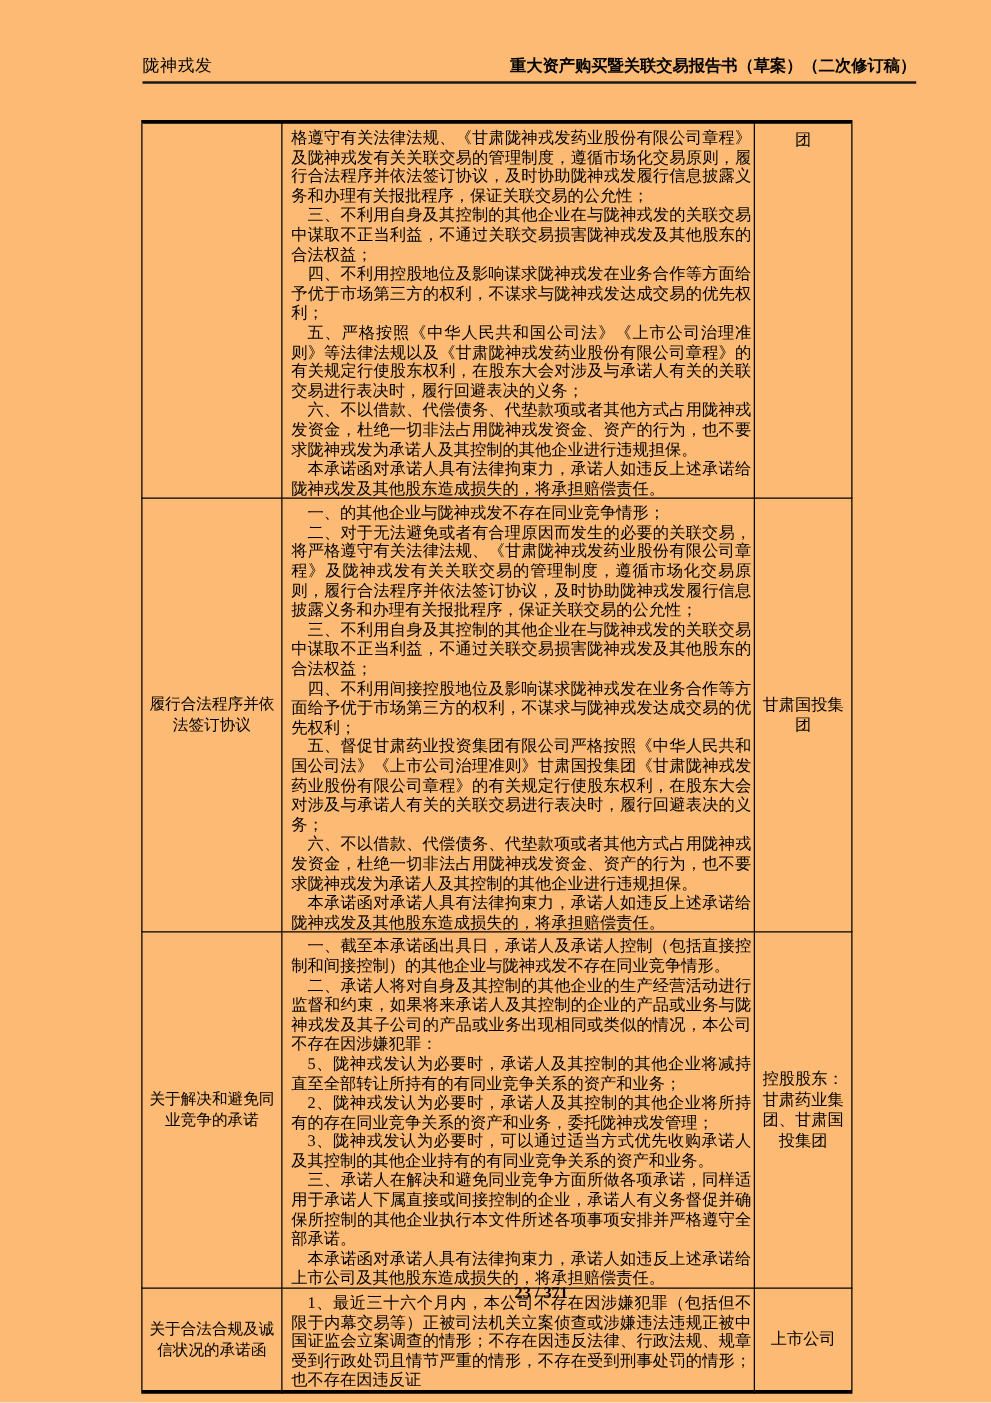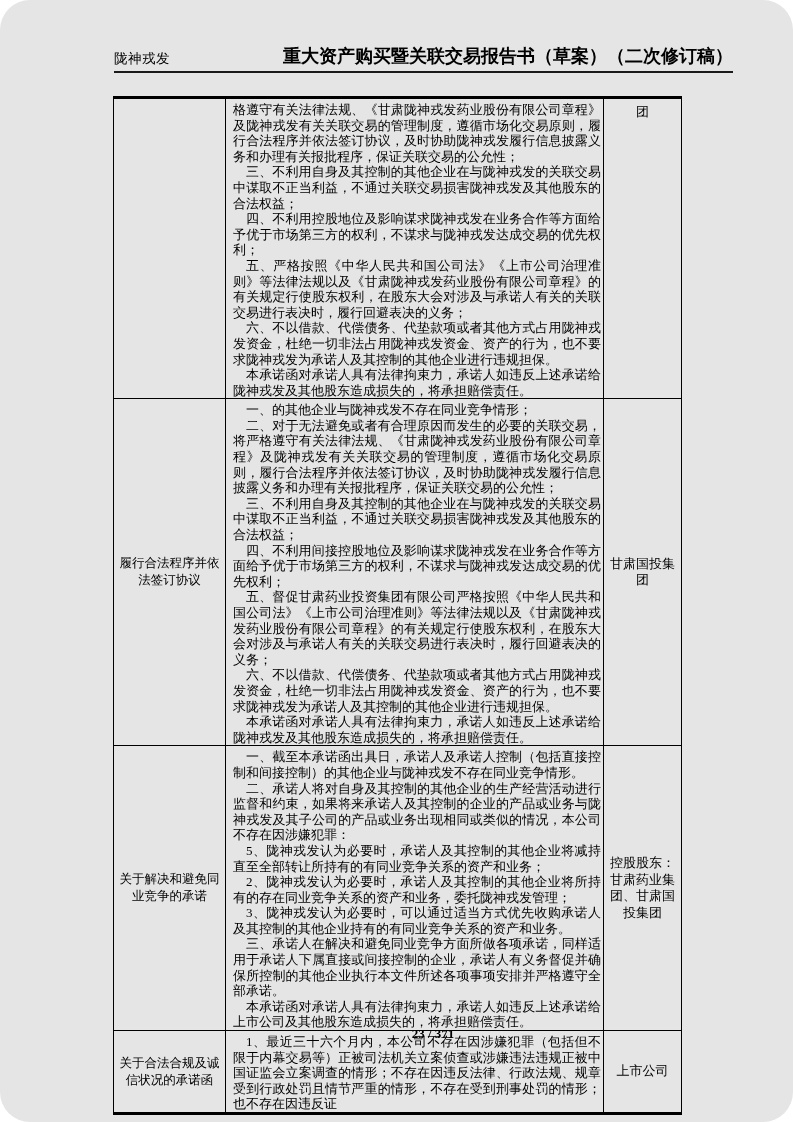--- a/index.html
+++ b/index.html
@@ -1,39 +1,38 @@
 <!DOCTYPE html>
 <html><head>
 <meta charset="utf-8">
 <style>
   html, body { margin: 0; padding: 0; background: #ffffff; }
   .page {
     position: relative;
     width: 793px;
     height: 1122px;
-    background: #e5e5e5;
+    background: #fdba74;
     color: #000000;
     font-family: "Liberation Serif", "DejaVu Serif", serif;
     overflow: hidden;
-    border-radius: 30px;
   }
   
   .header {
     position: absolute;
     left: 114px;
     top: 44px;
     width: 619px;
     display: flex;
     justify-content: space-between;
     align-items: flex-end;
     border-bottom: 2px solid #1a1a1a;
     padding-bottom: 3px;
   }
   .header-left { font-size: 13.5px; letter-spacing: 0.5px; }
-  .header-right { font-size: 18px; font-weight: bold; }
+  .header-right { font-size: 13px; font-weight: bold; }
   
   .commitment-table {
     position: absolute;
     left: 113px;
     top: 96px;
     width: 568px;
     border-collapse: collapse;
     table-layout: fixed;
     border-top: 3px solid #000;
     border-bottom: 3px solid #000;
@@ -113,21 +112,21 @@
           </td>
     <td class="party-cell">团</td>
   </tr>
         <tr class="t-row">
     <td class="label-cell">履行合法程序并依法签订协议</td>
     <td class="body-cell">
             <p class="para">一、的其他企业与陇神戎发不存在同业竞争情形；</p>
             <p class="para">二、对于无法避免或者有合理原因而发生的必要的关联交易，将严格遵守有关法律法规、《甘肃陇神戎发药业股份有限公司章程》及陇神戎发有关关联交易的管理制度，遵循市场化交易原则，履行合法程序并依法签订协议，及时协助陇神戎发履行信息披露义务和办理有关报批程序，保证关联交易的公允性；</p>
             <p class="para">三、不利用自身及其控制的其他企业在与陇神戎发的关联交易中谋取不正当利益，不通过关联交易损害陇神戎发及其他股东的合法权益；</p>
             <p class="para">四、不利用间接控股地位及影响谋求陇神戎发在业务合作等方面给予优于市场第三方的权利，不谋求与陇神戎发达成交易的优先权利；</p>
-            <p class="para">五、督促甘肃药业投资集团有限公司严格按照《中华人民共和国公司法》《上市公司治理准则》等法律法规以及《甘肃陇神戎发药业股份有限公司章程》的有关规定行使股东权利，在股东大会对涉及与承诺人有关的关联交易进行表决时，履行回避表决的义务；</p>
+            <p class="para">五、督促甘肃药业投资集团有限公司严格按照《中华人民共和国公司法》《上市公司治理准则》甘肃国投集团《甘肃陇神戎发药业股份有限公司章程》的有关规定行使股东权利，在股东大会对涉及与承诺人有关的关联交易进行表决时，履行回避表决的义务；</p>
             <p class="para">六、不以借款、代偿债务、代垫款项或者其他方式占用陇神戎发资金，杜绝一切非法占用陇神戎发资金、资产的行为，也不要求陇神戎发为承诺人及其控制的其他企业进行违规担保。</p>
             <p class="para">本承诺函对承诺人具有法律拘束力，承诺人如违反上述承诺给陇神戎发及其他股东造成损失的，将承担赔偿责任。</p>
           </td>
     <td class="party-cell">甘肃国投集团</td>
   </tr>
         <tr class="t-row">
     <td class="label-cell">关于解决和避免同业竞争的承诺</td>
     <td class="body-cell">
             <p class="para">一、截至本承诺函出具日，承诺人及承诺人控制（包括直接控制和间接控制）的其他企业与陇神戎发不存在同业竞争情形。</p>
             <p class="para">二、承诺人将对自身及其控制的其他企业的生产经营活动进行监督和约束，如果将来承诺人及其控制的企业的产品或业务与陇神戎发及其子公司的产品或业务出现相同或类似的情况，本公司不存在因涉嫌犯罪：</p>

